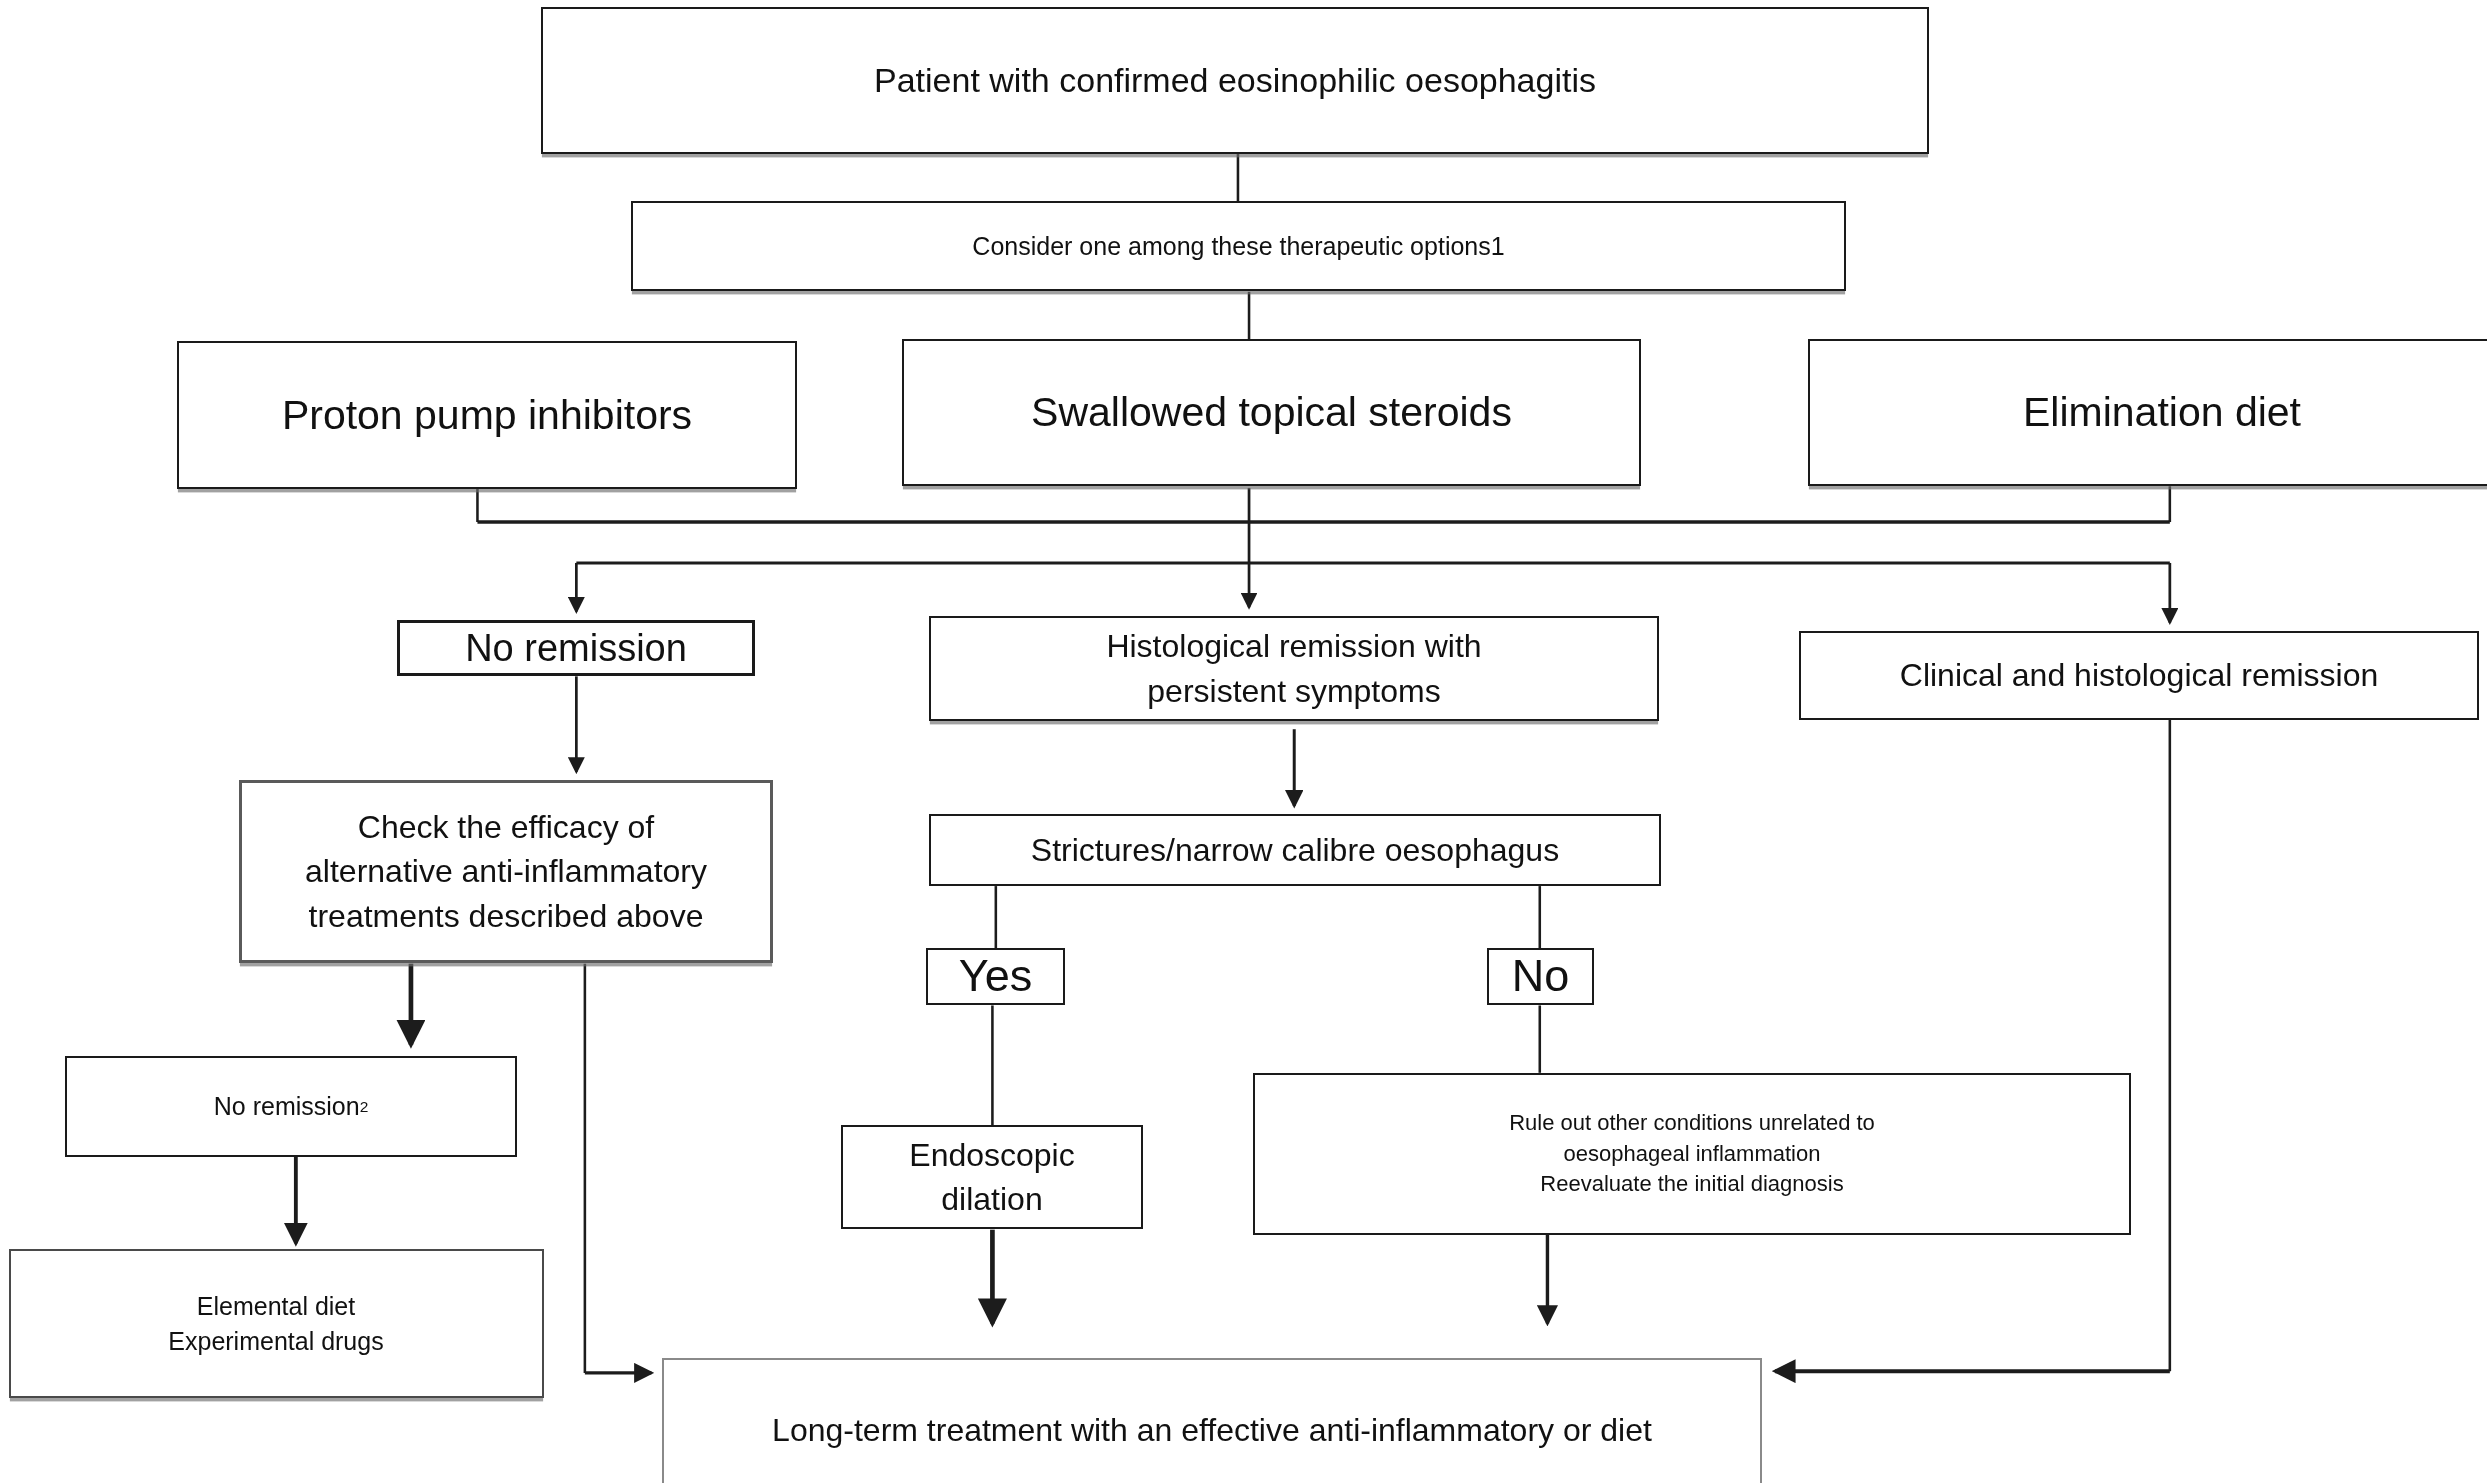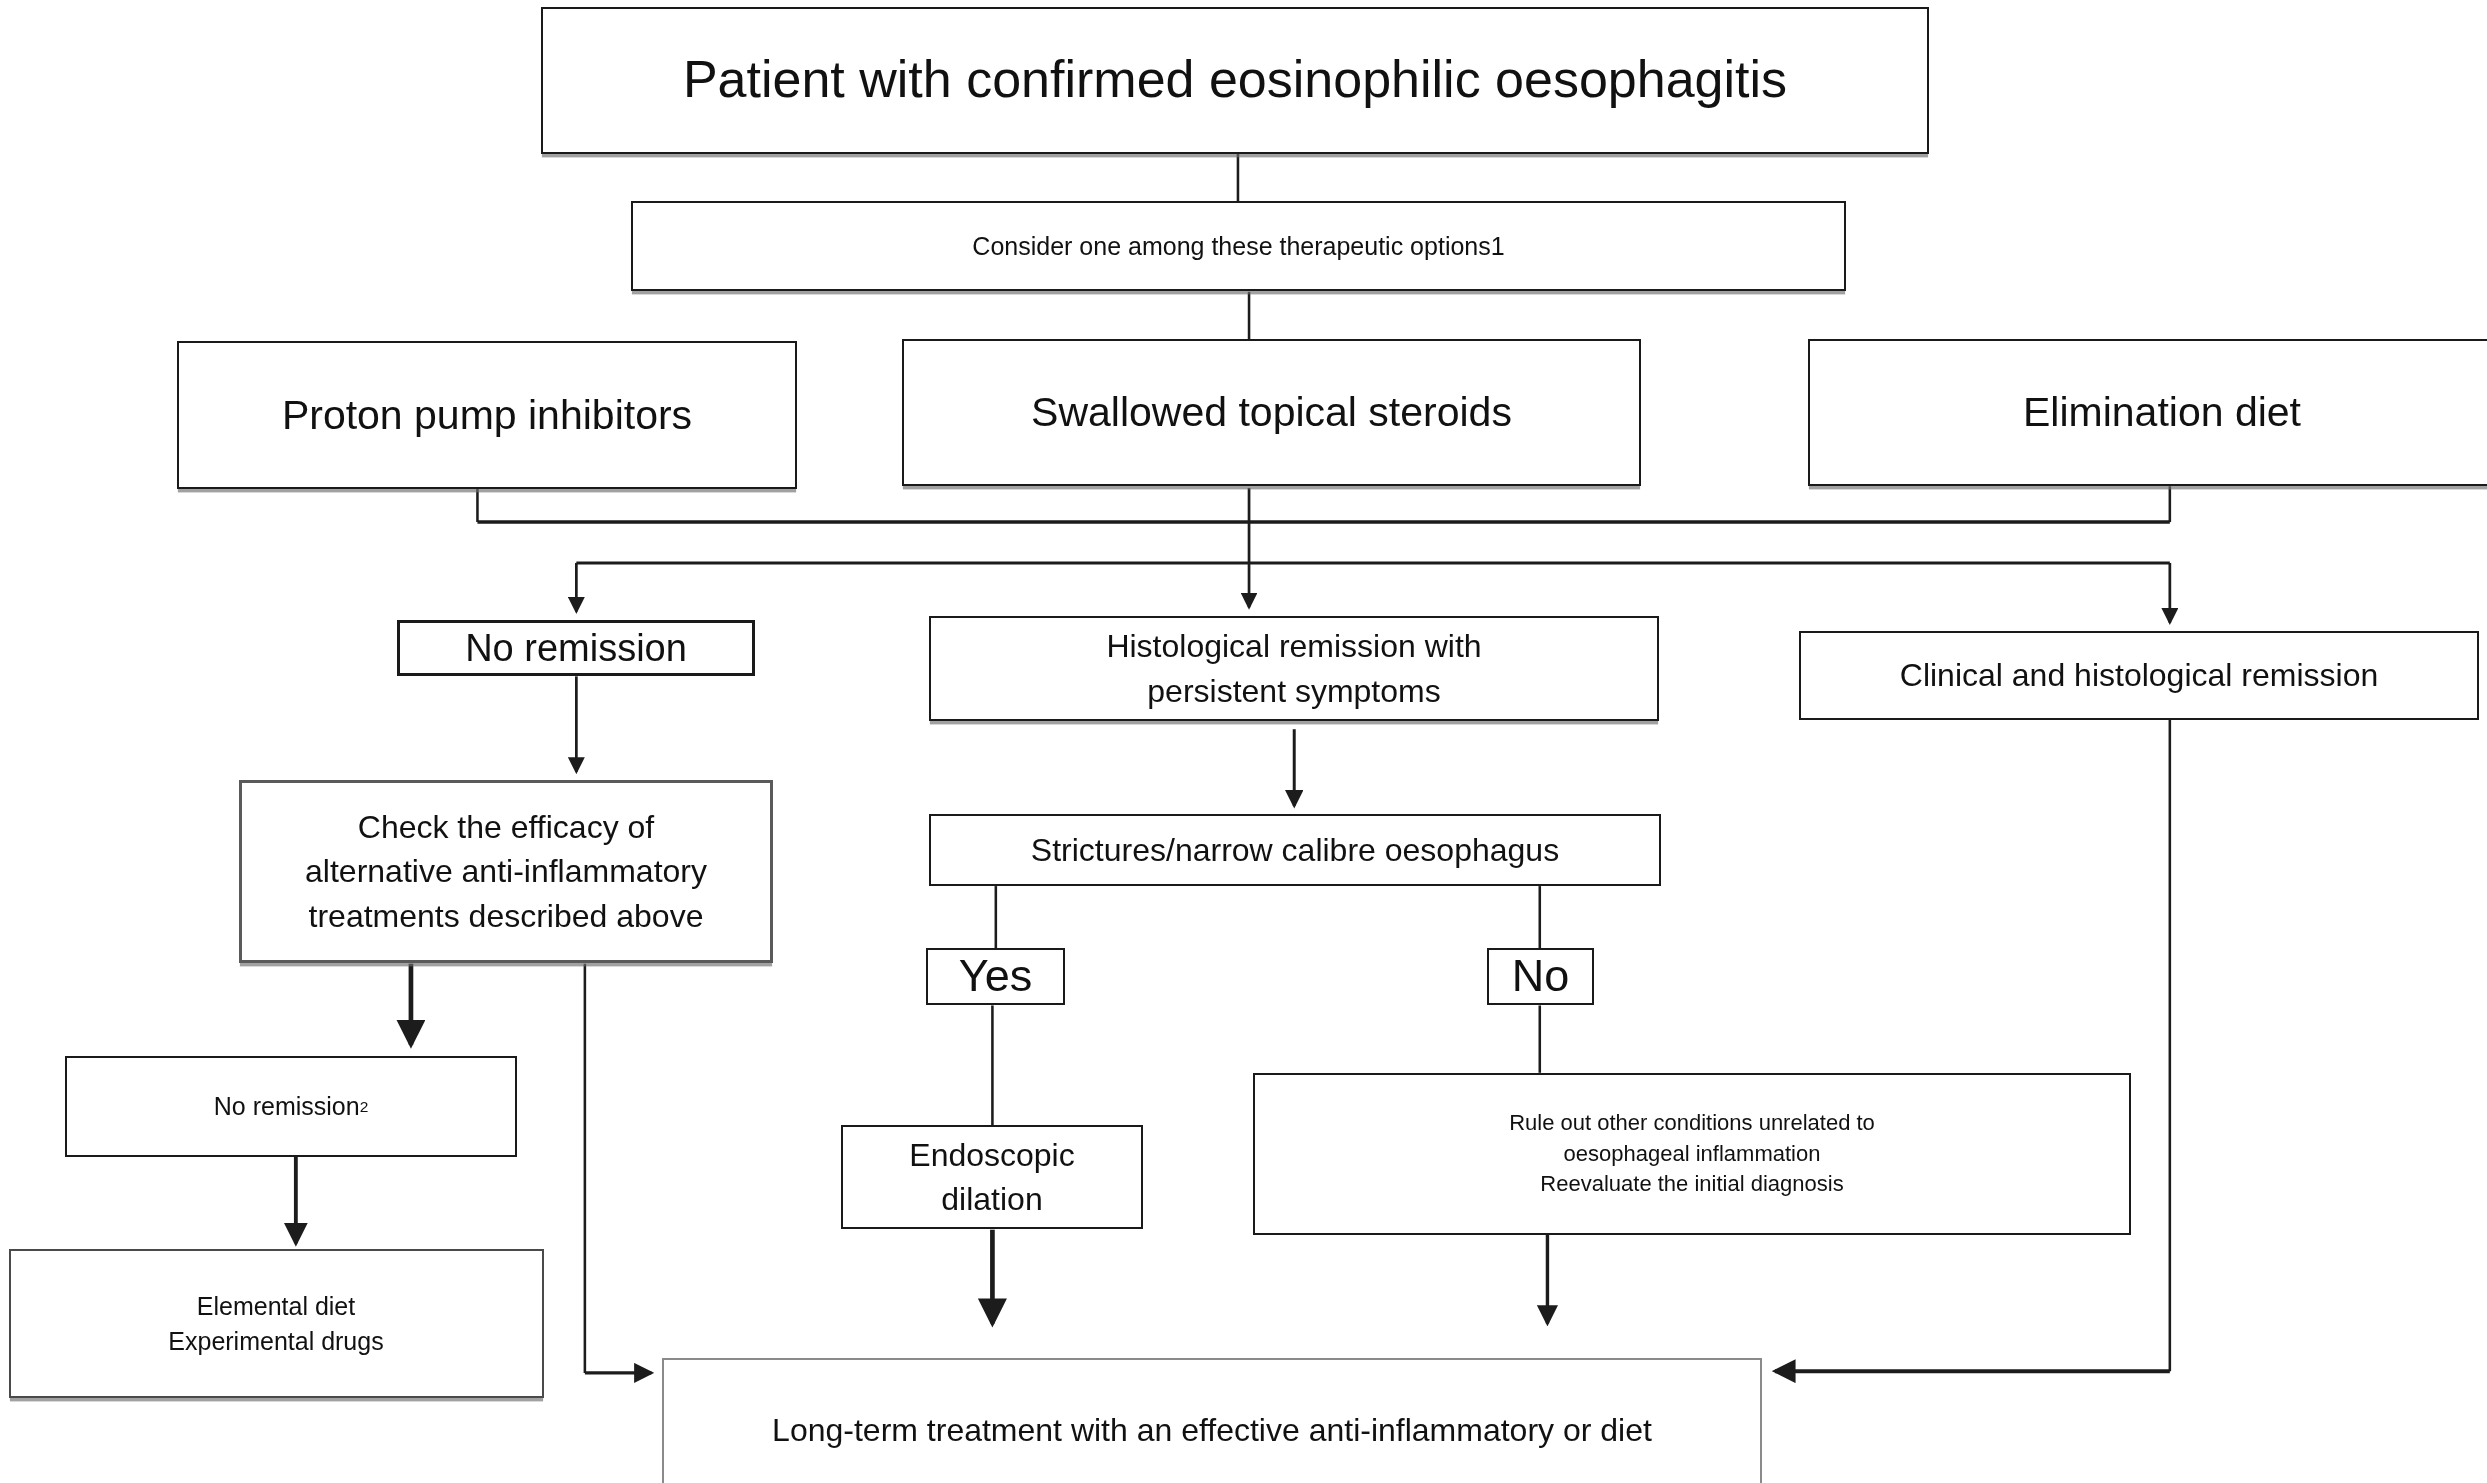--- a/index.html
+++ b/index.html
@@ -27,21 +27,21 @@
     box-sizing: border-box;
     white-space: pre-line;
     line-height: 1.38;
     z-index: 2;
   }
   .shadow {
     box-shadow: 0 4.3px 0 -0.9px rgba(110,110,110,0.65);
   }
   .gray-border { border-color: #5a5a5a; border-width: 3.4px; }
   .soft-border { border-color: #8a8a8a; margin-top: 24px; }
-  .f50 { font-size: 52px; }
+  .f50 { font-size: 34px; }
   .f48 { font-size: 41px; }
   .f46 { font-size: 25px; }
   .f44 { font-size: 38px; }
   .f40 { font-size: 45px; }
   .f38 { font-size: 32px; }
   .f36 { font-size: 22px; }
   sup { font-size: 62%; vertical-align: super; line-height: 0; }
   svg.connectors {
     position: absolute;
     left: 0; top: 0;

